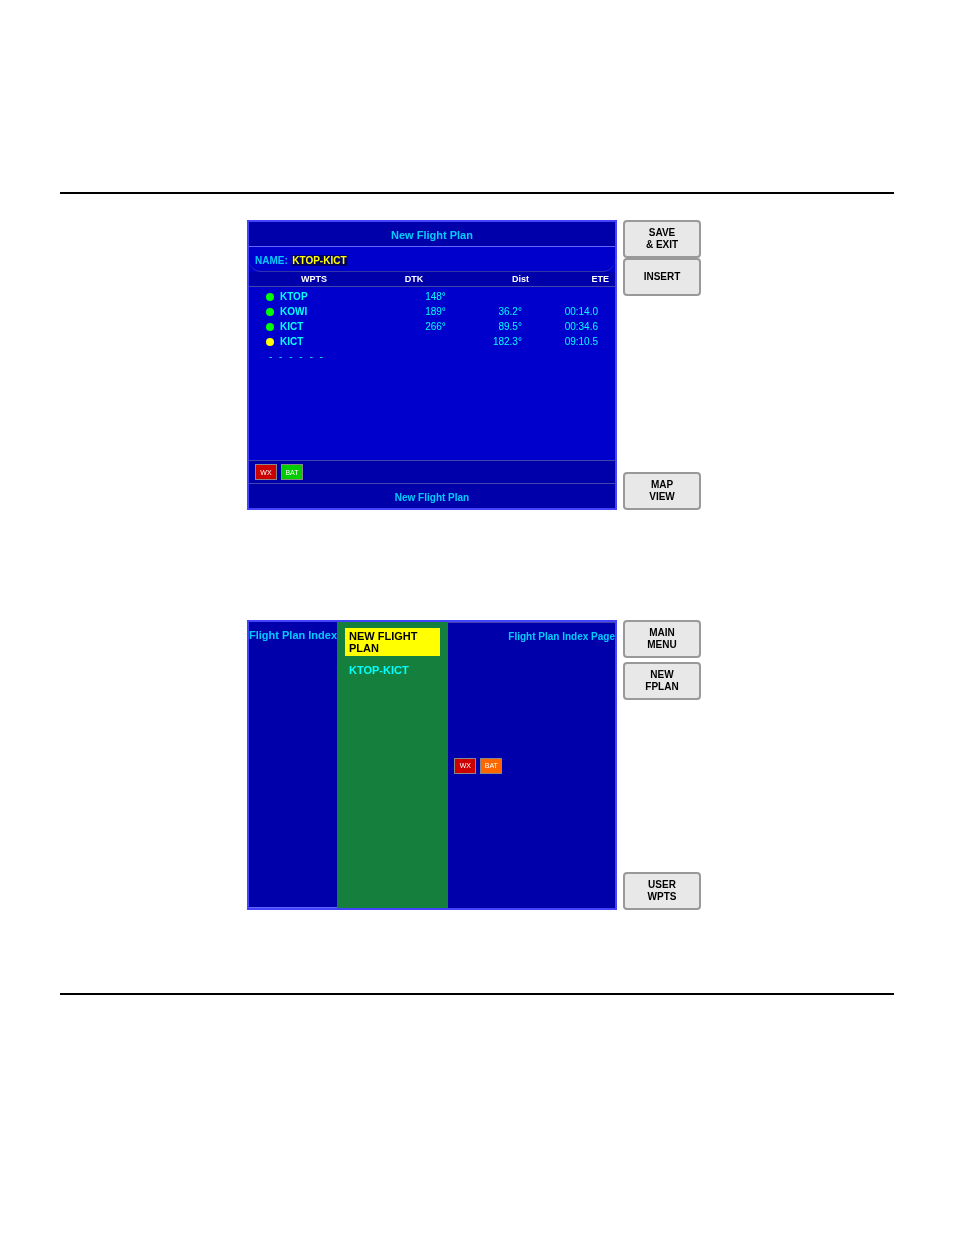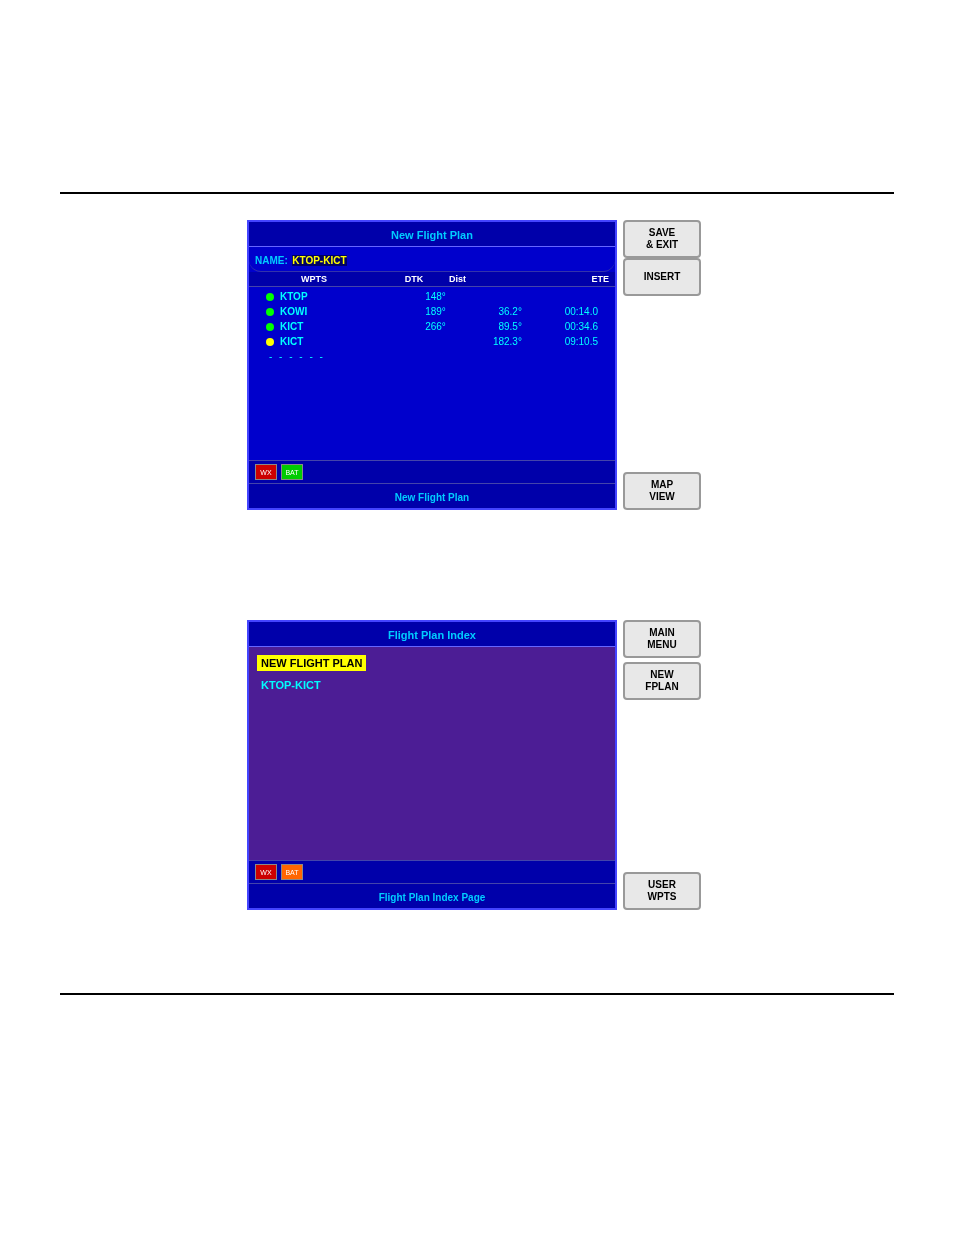--- a/index.html
+++ b/index.html
@@ -110,21 +110,21 @@
     .screen1-col-dtk {
       width: 70px;
       text-align: center;
       color: #ffffff;
       font-size: 9px;
       font-weight: bold;
     }
 
     .screen1-col-dist {
       width: 80px;
-      text-align: left;
+      text-align: right;
       color: #ffffff;
       font-size: 9px;
       font-weight: bold;
     }
 
     .screen1-col-ete {
       width: 80px;
       text-align: right;
       color: #ffffff;
       font-size: 9px;
@@ -287,24 +287,24 @@
       left: 247px;
       width: 460px;
       height: 290px;
       display: flex;
       flex-direction: row;
     }
 
     .screen2-main {
       width: 370px;
       height: 290px;
-      background: #4c1d95;
+      background: #15803d;
       border: 2px solid #4444ff;
       display: flex;
-      flex-direction: column;
+      flex-direction: row;
     }
 
     .screen2-title-bar {
       background: #0000aa;
       text-align: center;
       padding: 3px 0;
       border-bottom: 1px solid #6666ff;
     }
 
     .screen2-title {

